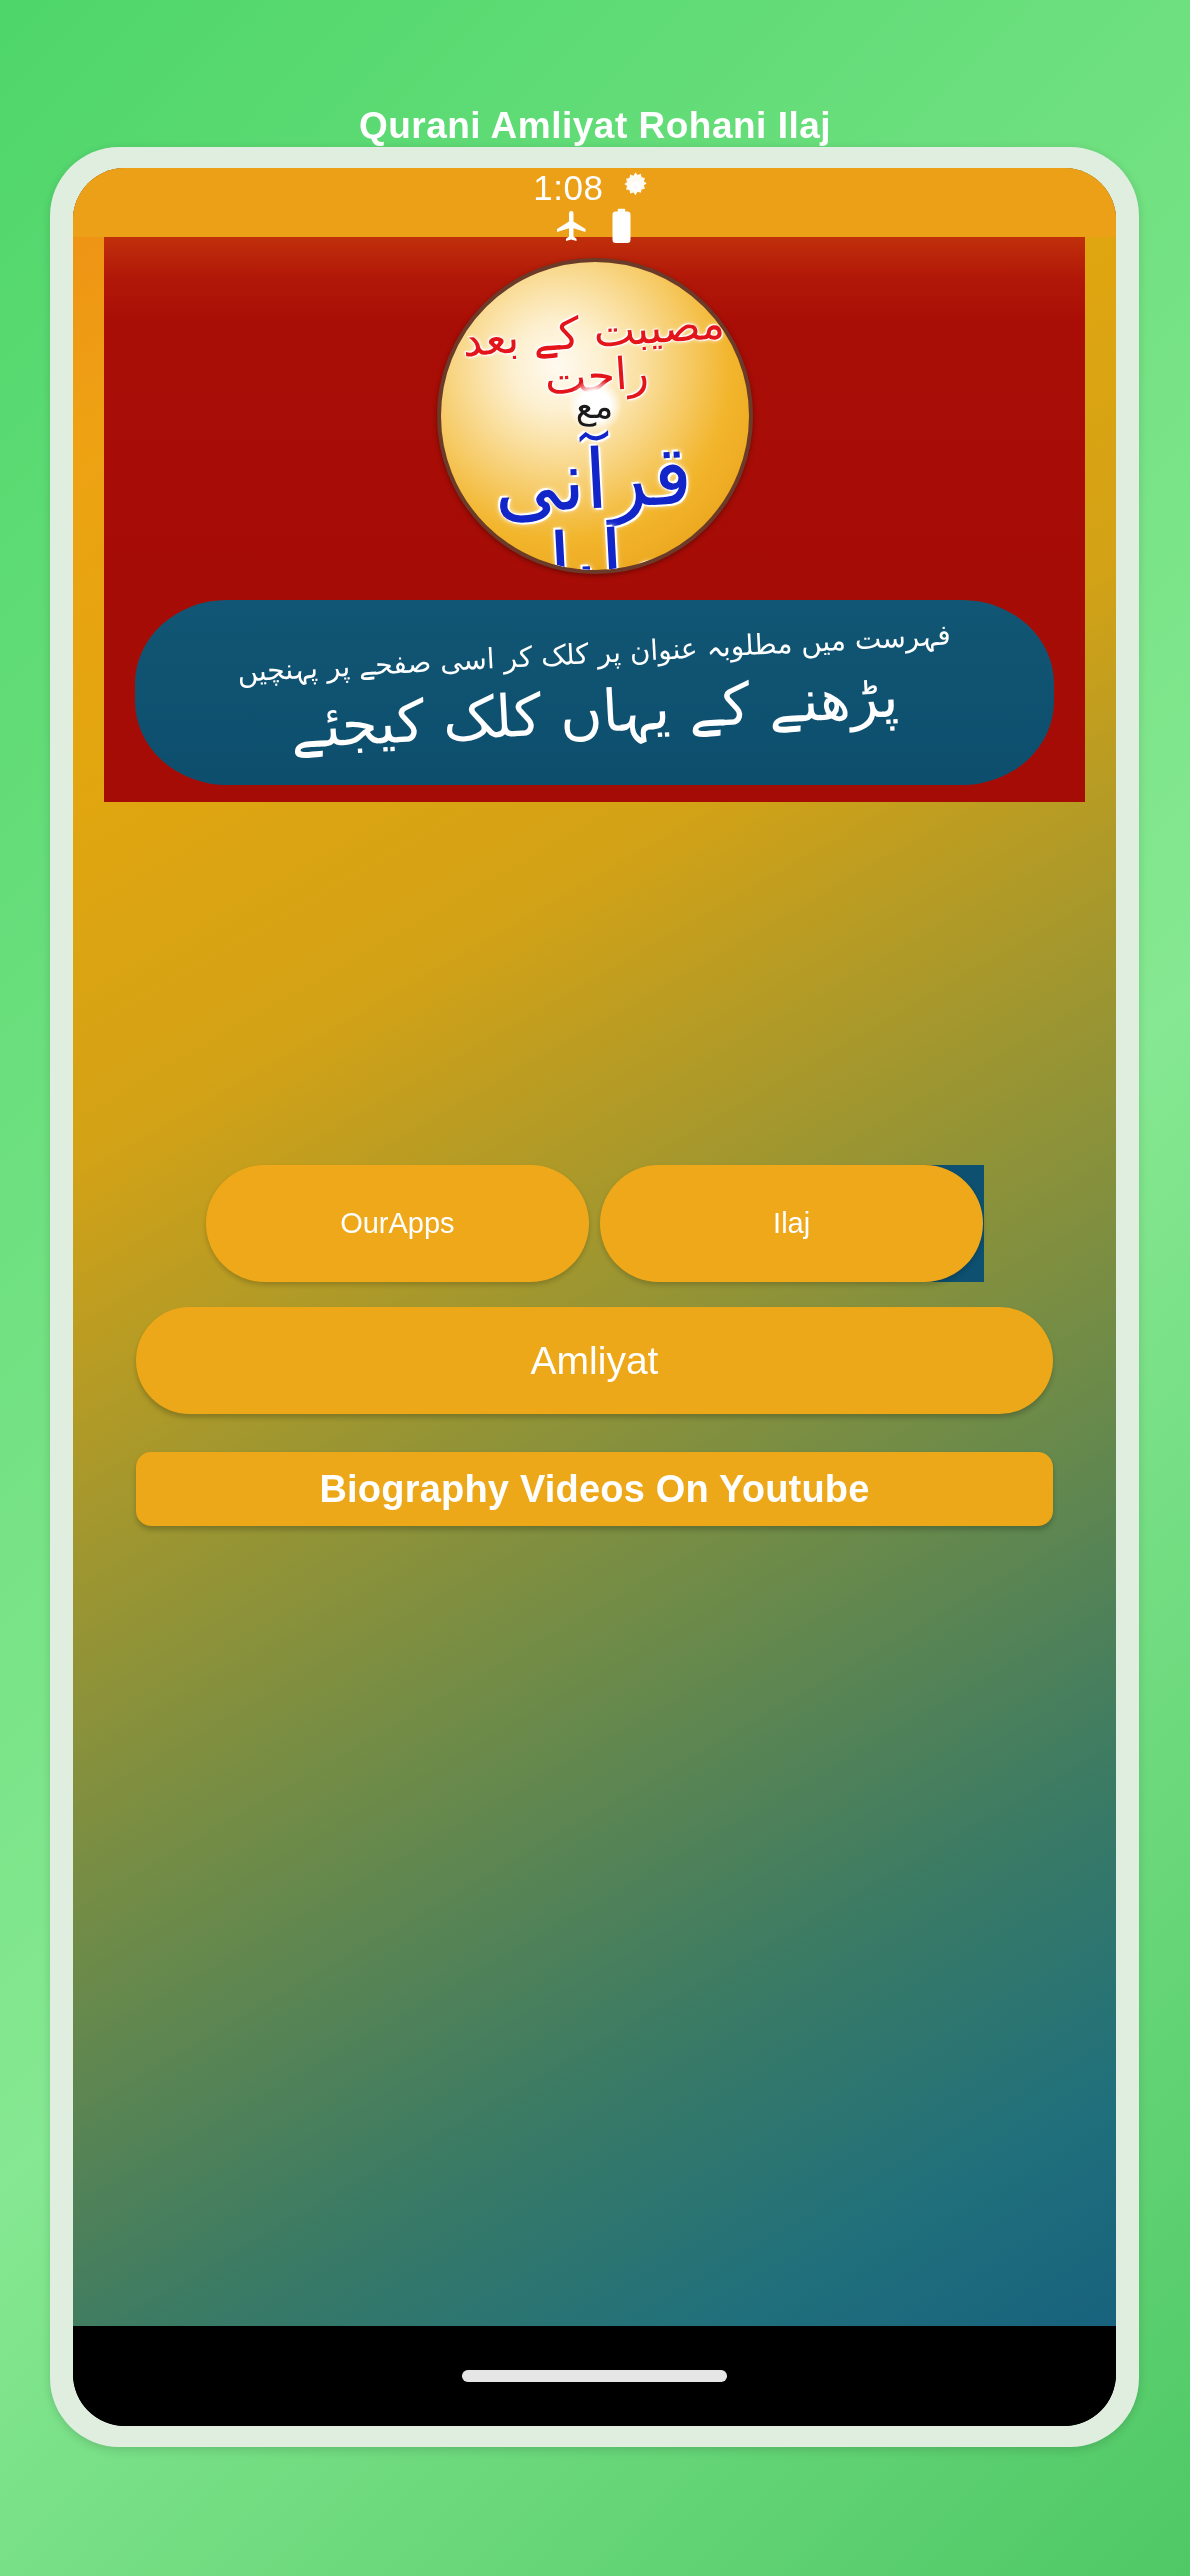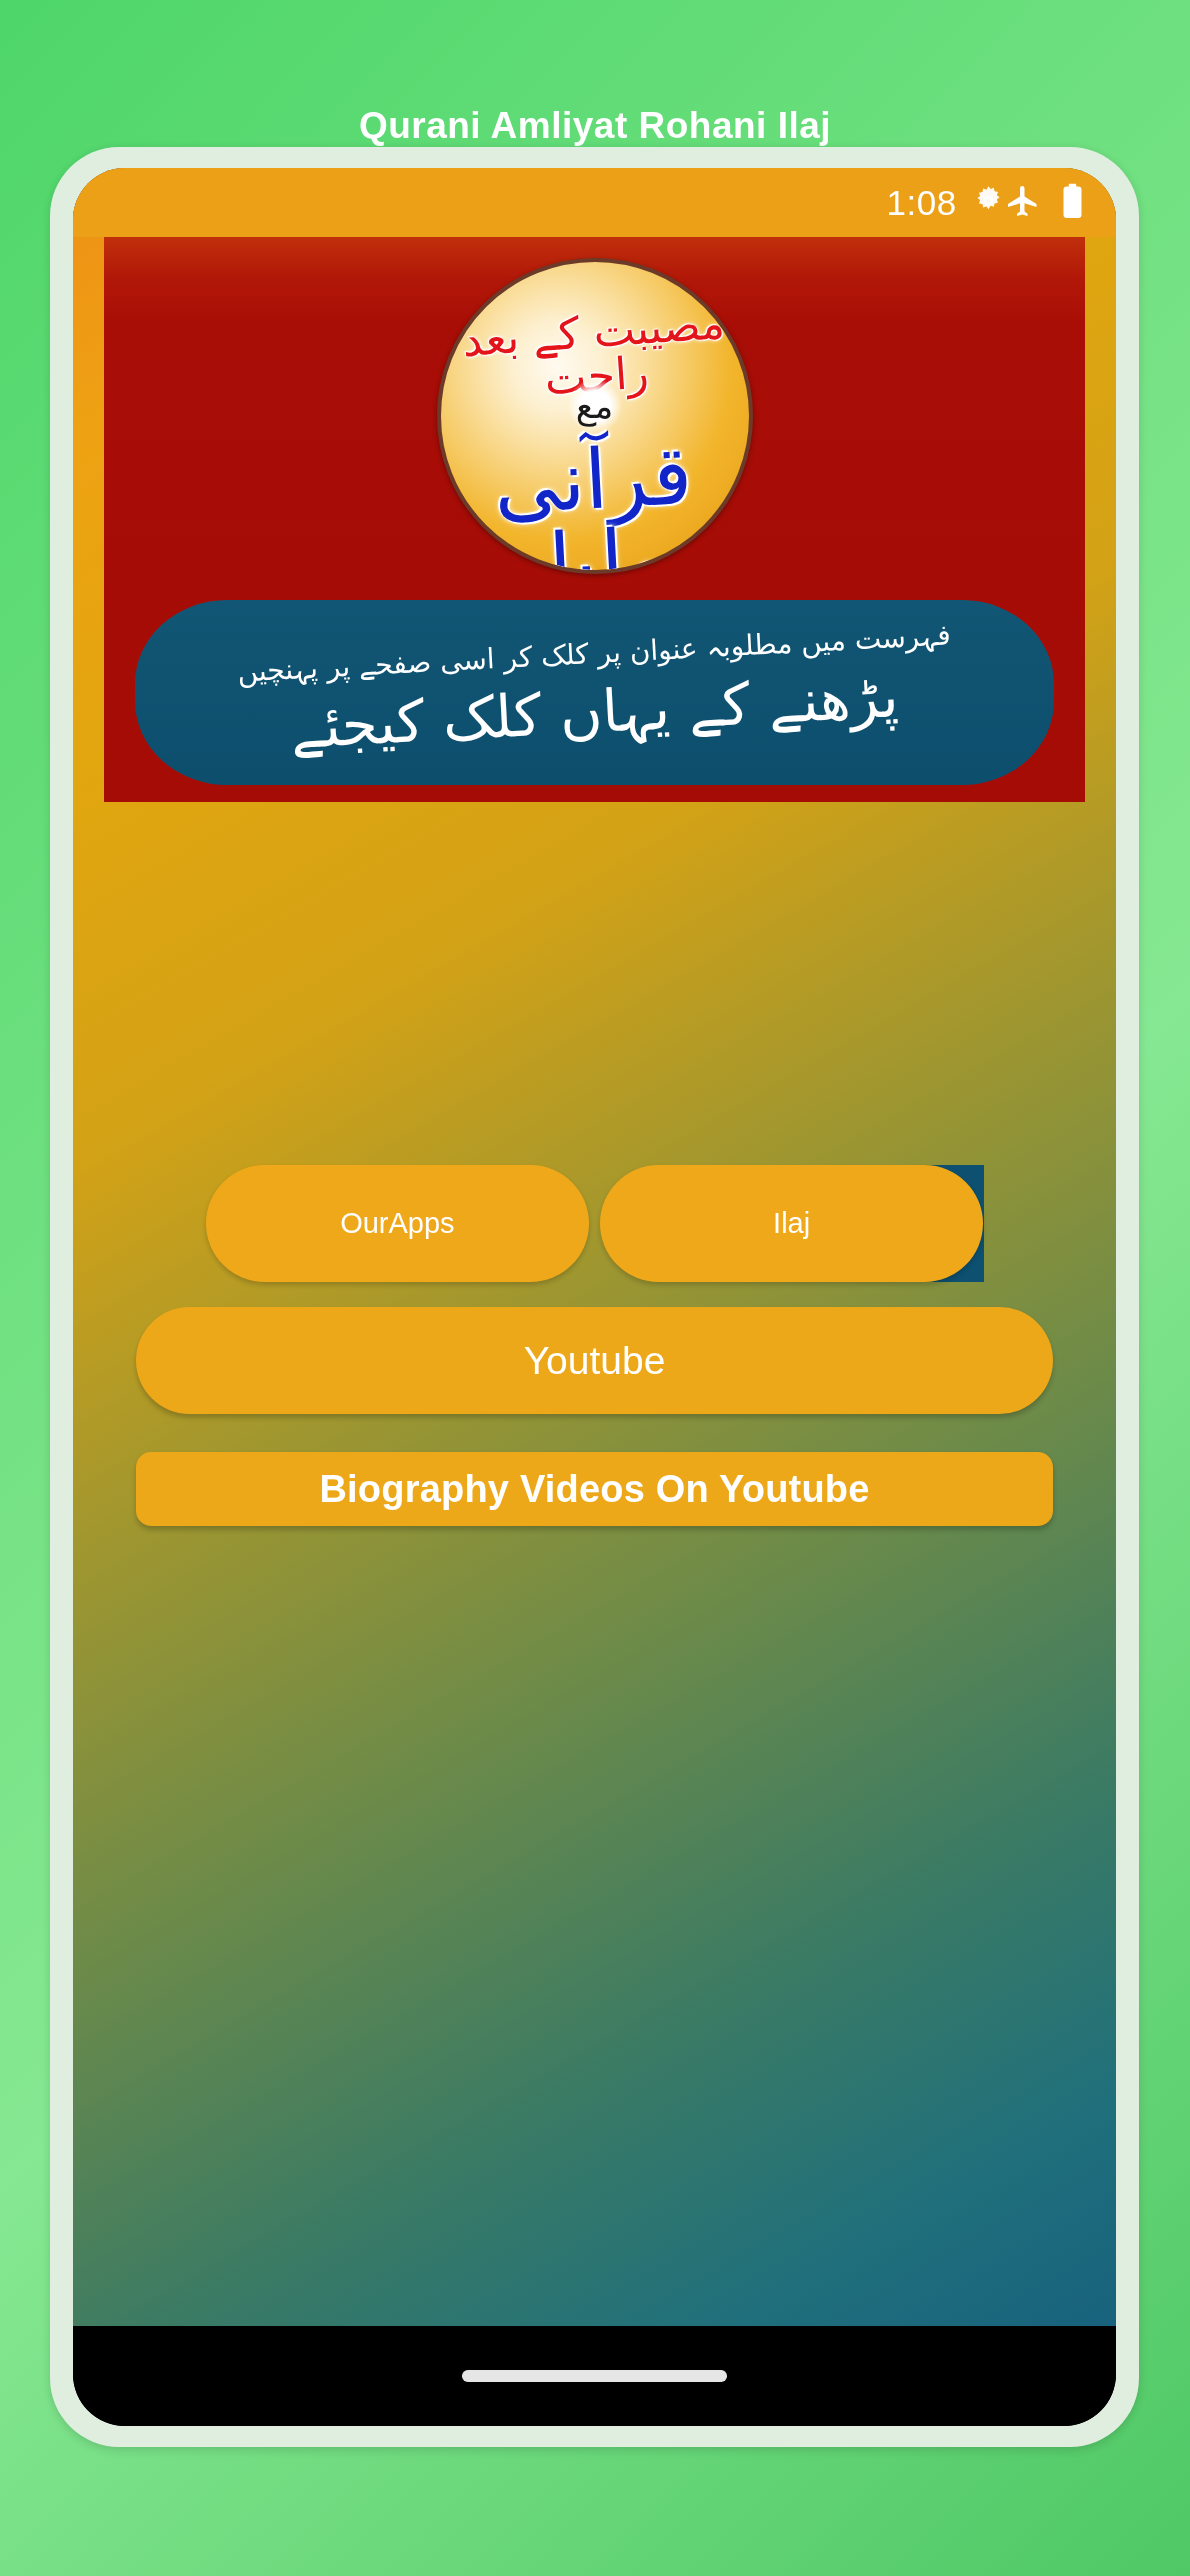--- a/index.html
+++ b/index.html
@@ -73,23 +73,24 @@
     overflow: hidden;
   }
 
   
   .status-bar {
     position: relative;
     height: 69px;
     background: #eca017;
     display: flex;
     align-items: center;
-    justify-content: flex-end;
+    justify-content: flex-start;
     padding: 0 33px 0 29px;
     z-index: 5;
+    flex-direction: column;
   }
   .status-left {
     display: flex;
     align-items: center;
     gap: 15.3px;
   }
   .status-time {
     color: #ffffff;
     font-size: 35px;
     font-family: "Liberation Sans", sans-serif;
@@ -362,21 +363,21 @@
       <div class="deco-row">
         <div class="deco-red"></div>
         <div class="deco-teal"></div>
       </div>
 
       <div class="btn-row">
         <button class="pill-btn">OurApps</button>
         <button class="pill-btn">Ilaj</button>
       </div>
 
-      <button class="wide-btn website">Youtube</button>
+      <button class="wide-btn website">Amliyat</button>
 
       <button class="wide-btn biography">Biography Videos On Youtube</button>
 
     </div>
 
     <div class="nav-bar">
       <div class="home-indicator"></div>
     </div>
 
   </div>

